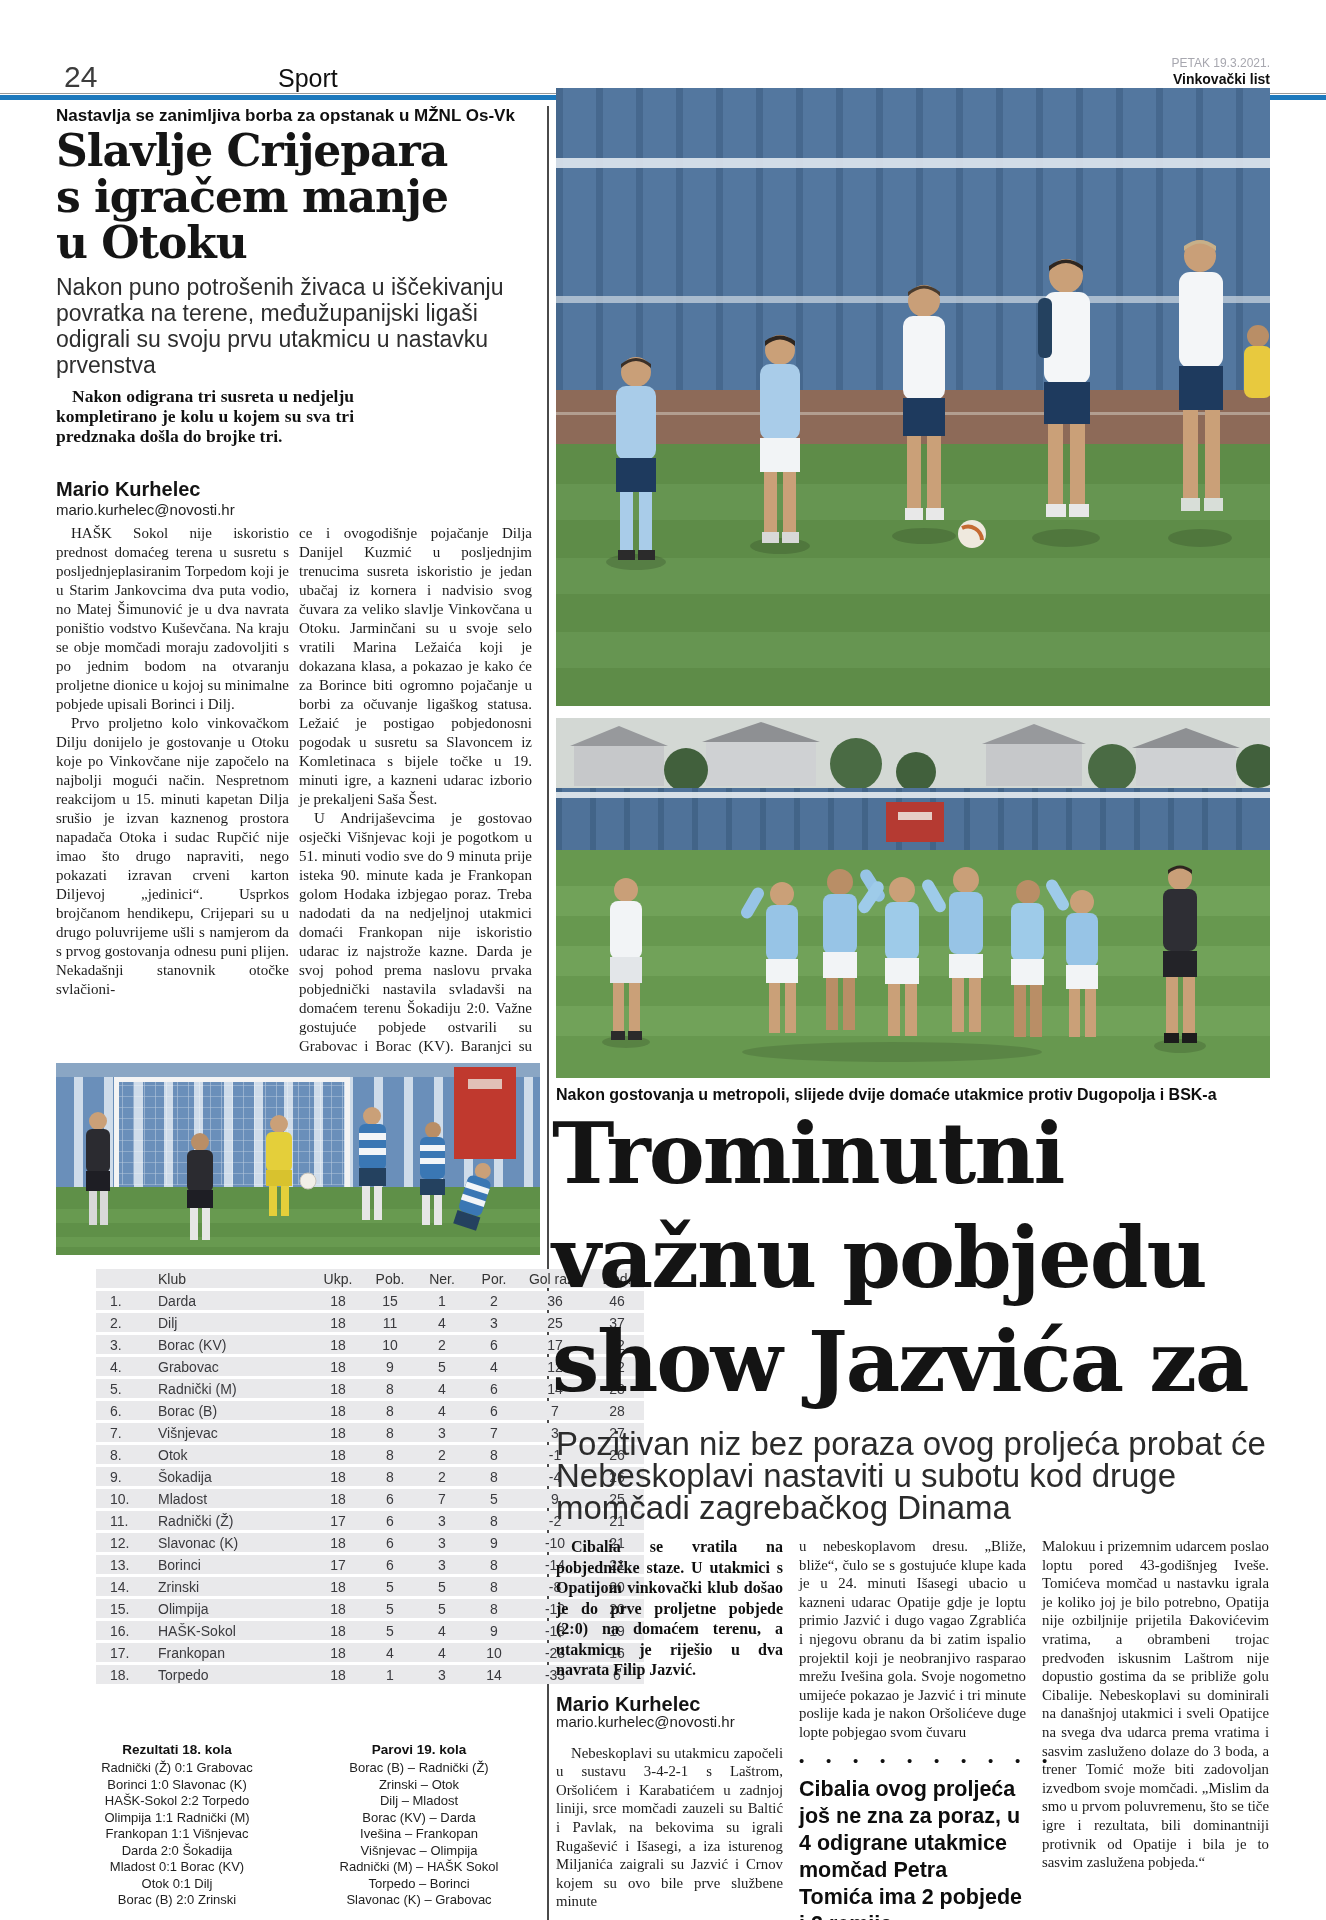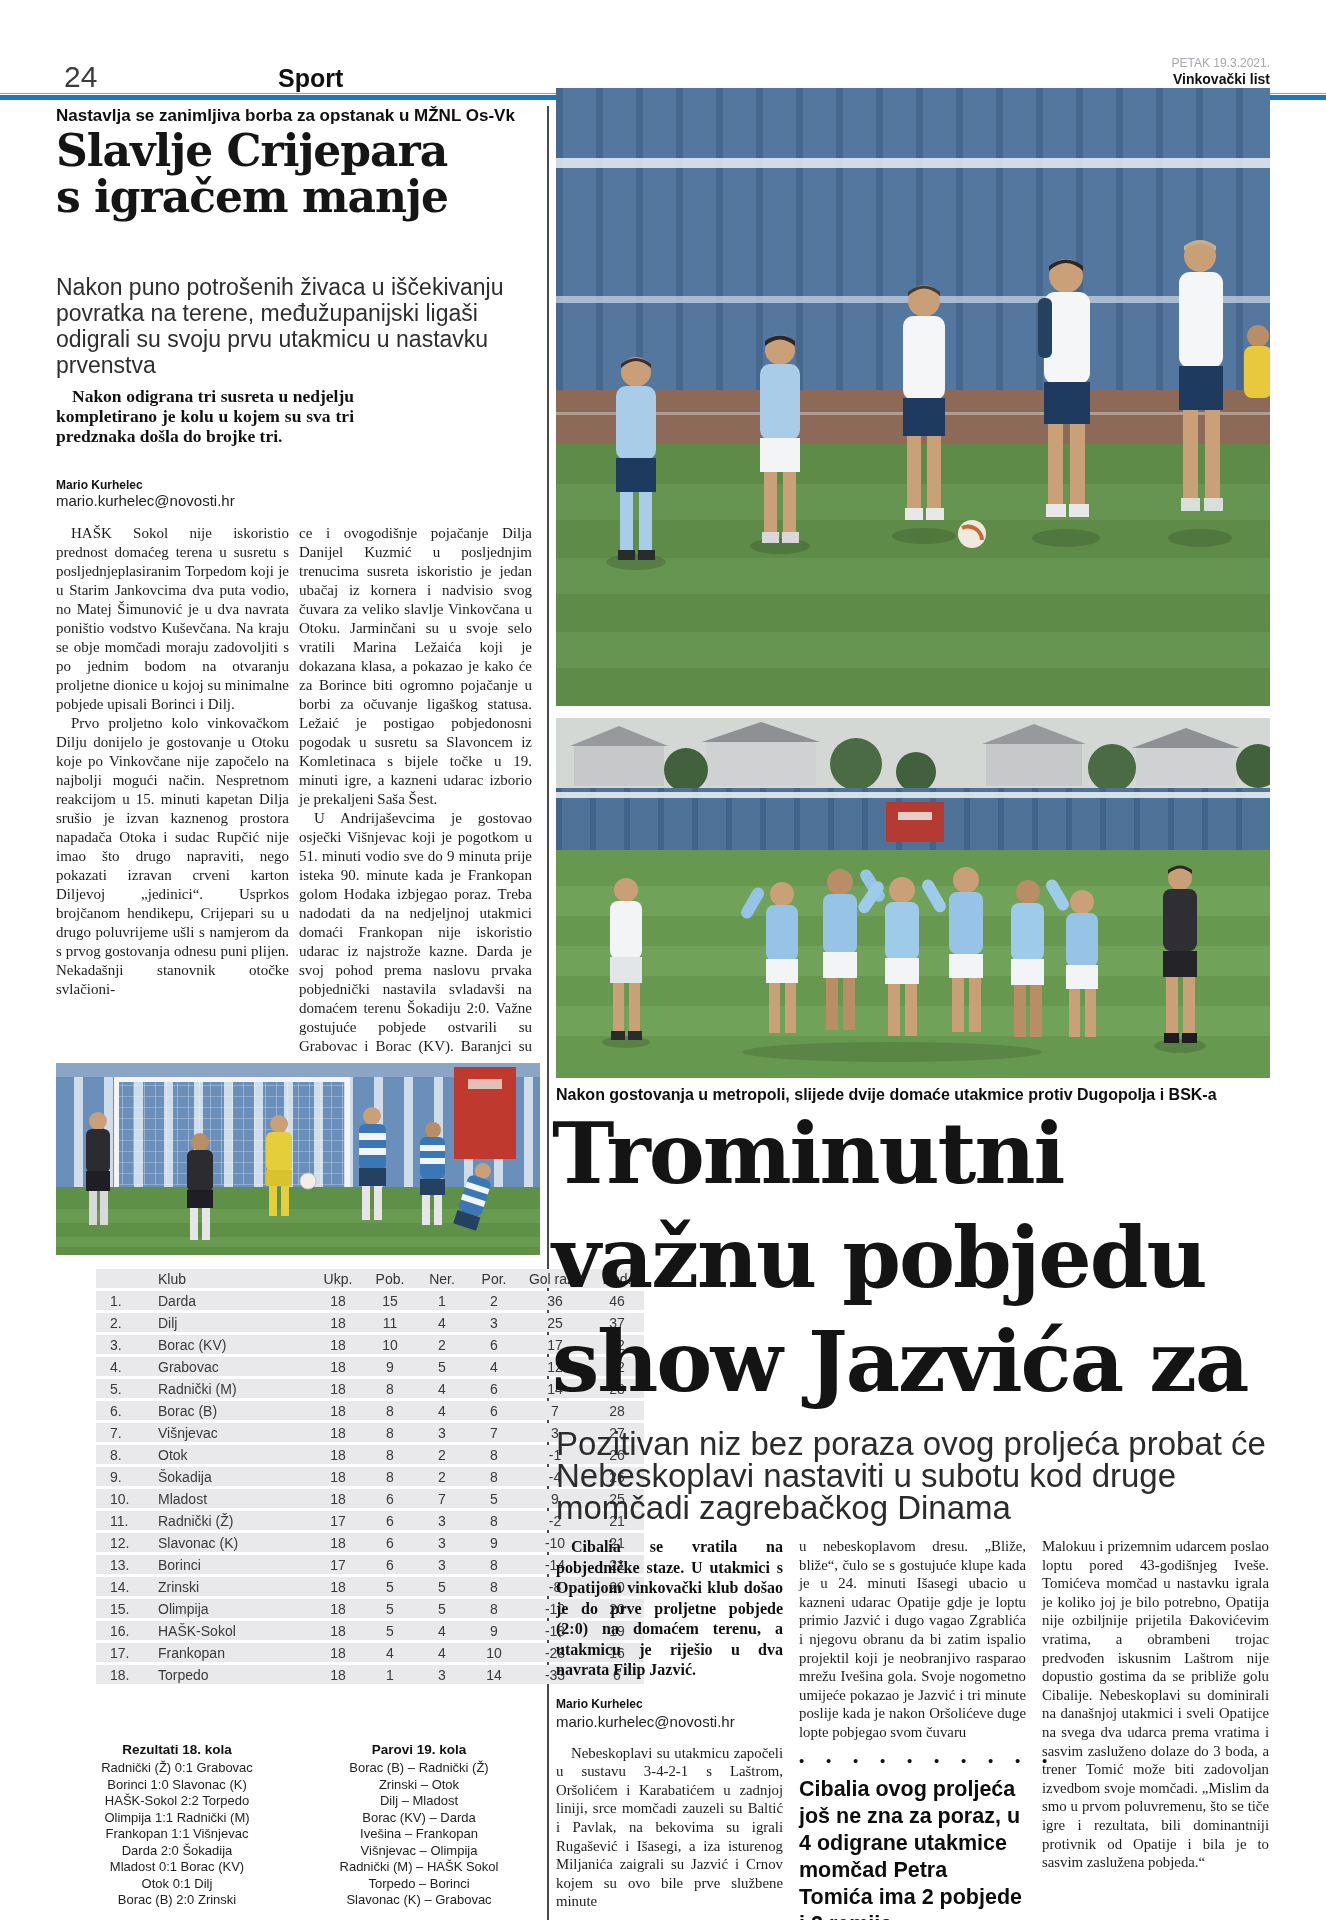--- a/index.html
+++ b/index.html
@@ -1,39 +1,39 @@
 <!DOCTYPE html>
 <html><head>
 <meta charset="utf-8">
 <style>
   html,body{margin:0;padding:0;background:#d9d9d9;}
   .page{position:relative;width:1326px;height:1920px;background:#ffffff;overflow:hidden;
         font-family:"Liberation Sans","DejaVu Sans",sans-serif;color:#1a1a1a;margin:0 auto;}
 
   
   .hdr-pageno{position:absolute;left:64px;top:60px;font-size:30px;font-weight:400;color:#3c3c3c;}
-  .hdr-section{position:absolute;left:278px;top:64px;font-size:25px;font-weight:700;color:#101010;}
+  .hdr-section{position:absolute;left:278px;top:64px;font-size:25px;font-weight:400;color:#101010;}
   .hdr-right{position:absolute;right:56px;top:56px;text-align:right;line-height:1.25;}
   .hdr-date{font-size:12px;color:#a7a7af;}
   .hdr-pub{font-size:14px;font-weight:700;color:#101010;}
   .hdr-rule-thin{position:absolute;left:0;right:0;top:93px;height:1px;background:#9a9a9a;}
   .hdr-rule-blue{position:absolute;left:0;right:0;top:95px;height:5px;background:#1d79bd;}
 
   .vdivider{position:absolute;left:547px;top:106px;bottom:0;width:2px;background:#4a4a4a;}
   .kicker{position:absolute;left:56px;top:106px;width:484px;font-size:17px;font-weight:700;color:#0f0f0f;}
   .l-headline{position:absolute;left:56px;top:128px;width:490px;
       font-family:"DejaVu Serif","Liberation Serif",serif;font-weight:700;
       font-size:44px;line-height:46px;letter-spacing:-1px;color:#151515;}
   .l-lead{position:absolute;left:56px;top:274px;width:484px;
       font-size:23px;line-height:26px;color:#2e2e2e;}
   .l-intro{position:absolute;left:56px;top:386px;width:298px;
       font-family:"Liberation Serif","DejaVu Serif",serif;font-weight:700;
       font-size:17.5px;line-height:20px;text-align:justify;text-indent:16px;color:#111;}
   .l-byline{position:absolute;left:56px;top:478px;width:300px;}
-  .byline-name{font-size:12px;font-weight:700;color:#141414;}
+  .byline-name{font-size:20px;font-weight:700;color:#141414;}
   .byline-mail{font-size:15px;color:#222;}
   .l-body{position:absolute;left:56px;top:524px;width:484px;height:534px;display:flex;gap:10px;overflow:hidden;}
   .l-body .col{width:233px;
       font-family:"Liberation Serif","DejaVu Serif",serif;font-size:15px;line-height:19px;
       text-align:justify;color:#1c1c1c;}
   .l-body p{margin:0;}
   .l-body p.ind{text-indent:15px;}
 
   .l-photo{position:absolute;left:56px;top:1063px;width:484px;height:192px;overflow:hidden;}
 
@@ -94,20 +94,21 @@
     <div class="hdr-pub">Vinkovački list</div>
   </div>
   <div class="hdr-rule-thin"></div>
   <div class="hdr-rule-blue"></div>
   <div class="vdivider"></div>
 
   <div class="kicker">Nastavlja se zanimljiva borba za opstanak u MŽNL Os-Vk</div>
   <div class="l-headline">
     <div>Slavlje Crijepara</div>
     <div>s igračem manje</div>
+    <div>u Otoku</div>
   </div>
   <div class="l-lead">Nakon puno potrošenih živaca u iščekivanju povratka na terene, međužupanijski ligaši odigrali su svoju prvu utakmicu u nastavku prvenstva</div>
   <div class="l-intro">Nakon odigrana tri susreta u nedjelju kompletirano je kolu u kojem su sva tri predznaka došla do brojke tri.</div>
   <div class="l-byline">
     <div class="byline-name">Mario Kurhelec</div>
     <div class="byline-mail">mario.kurhelec@novosti.hr</div>
   </div>
   <div class="l-body">
     <div class="col">
       <p class="ind">HAŠK Sokol nije iskoristio prednost domaćeg terena u susretu s posljednjeplasiranim Torpedom koji je u Starim Jankovcima dva puta vodio, no Matej Šimunović je u dva navrata poništio vodstvo Kuševčana. Na kraju se obje momčadi moraju zadovoljiti s po jednim bodom na otvaranju proljetne dionice u kojoj su minimalne pobjede upisali Borinci i Dilj.</p>

